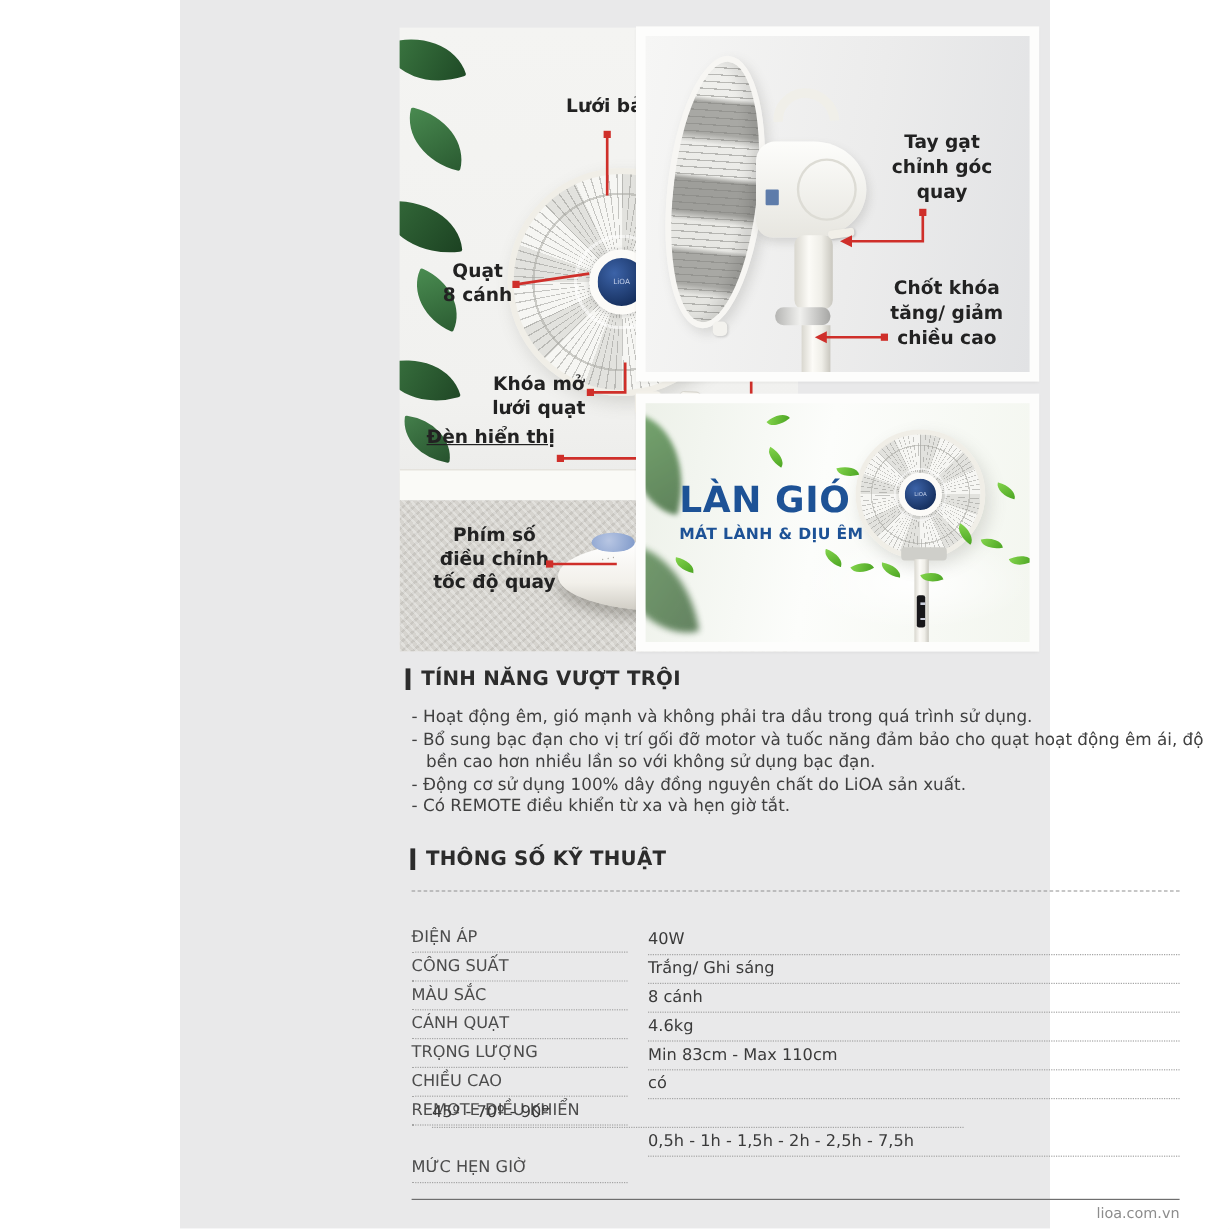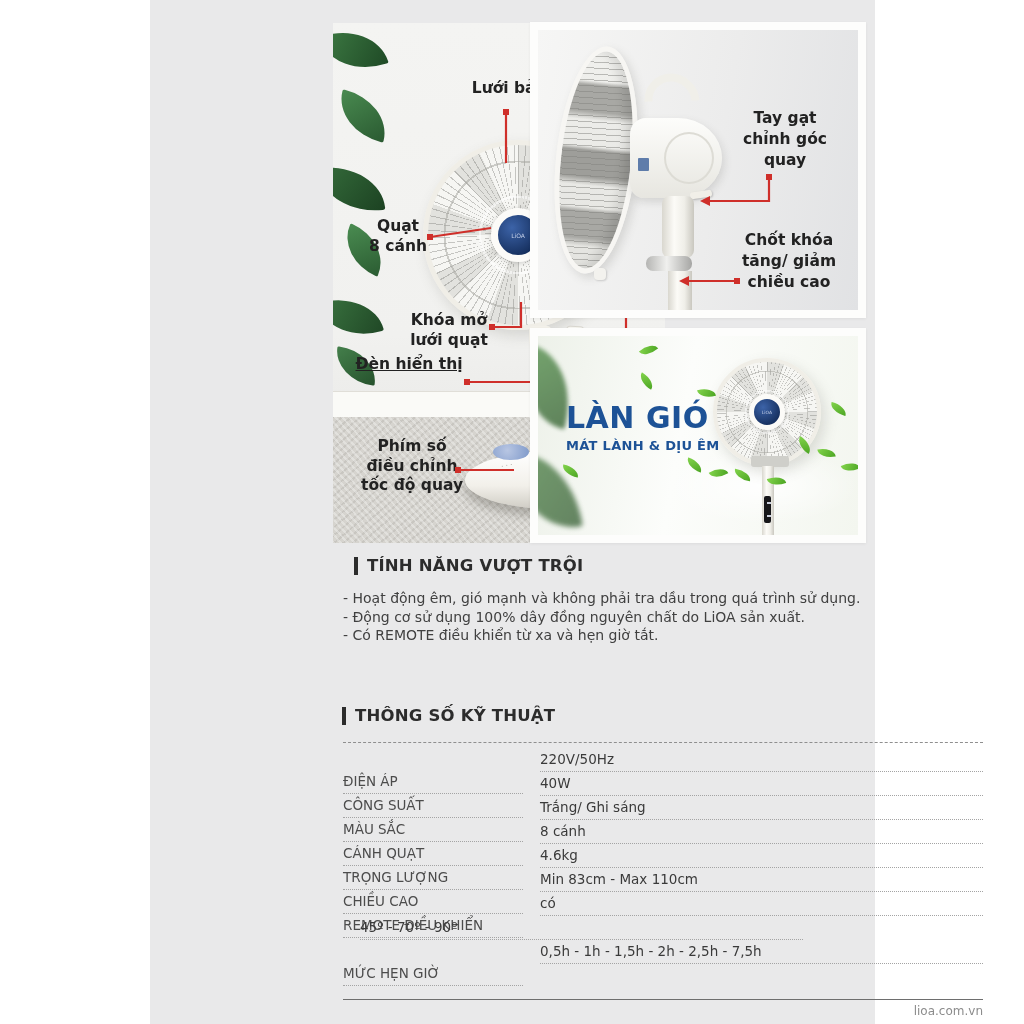--- a/index.html
+++ b/index.html
@@ -226,40 +226,40 @@
         <span class="leaf" style="left:280px;top:112px;transform:rotate(-10deg);"></span>
         <span class="leaf" style="left:292px;top:68px;transform:rotate(15deg);"></span>
         <span class="leaf" style="left:304px;top:126px;transform:rotate(-25deg);"></span>
         <span class="leaf" style="left:24px;top:130px;transform:rotate(12deg);"></span>
 
         <div class="banner-title" style="left:28px;top:64px;">LÀN GIÓ</div>
         <div class="banner-sub" style="left:28px;top:102px;">MÁT LÀNH &amp; DỊU ÊM</div>
       </div>
     </div>
 
-    <div class="sec-heading" style="left:204px;top:556px;align-items:center;">
+    <div class="sec-heading" style="left:188px;top:556px;align-items:center;">
       <span class="bar"></span>
       <span>TÍNH NĂNG VƯỢT TRỘI</span>
     </div>
     <ul class="bullets">
       <li>Hoạt động êm, gió mạnh và không phải tra dầu trong quá trình sử dụng.</li>
+      <li>Bổ sung bạc đạn cho vị trí gối đỡ motor và tuốc năng đảm bảo cho quạt hoạt động êm ái, độ bền cao hơn nhiều lần so với không sử dụng bạc đạn.</li>
       <li>Động cơ sử dụng 100% dây đồng nguyên chất do LiOA sản xuất.</li>
       <li>Có REMOTE điều khiển từ xa và hẹn giờ tắt.</li>
     </ul>
 
     <div class="sec-heading" style="left:192px;top:706px;">
       <span class="bar"></span>
       <span>THÔNG SỐ KỸ THUẬT</span>
     </div>
     <div class="spec-topline"></div>
     <div class="spec-table">
       <div class="spec-row">
           <span class="spec-label">ĐIỆN ÁP</span>
           <span class="spec-gap"></span>
-          <span class="spec-value">220V/50Hz</span>
         </div>
       <div class="spec-row">
           <span class="spec-label">CÔNG SUẤT</span>
           <span class="spec-gap"></span>
           <span class="spec-value">40W</span>
         </div>
       <div class="spec-row">
           <span class="spec-label">MÀU SẮC</span>
           <span class="spec-gap"></span>
           <span class="spec-value">Trắng/ Ghi sáng</span>

